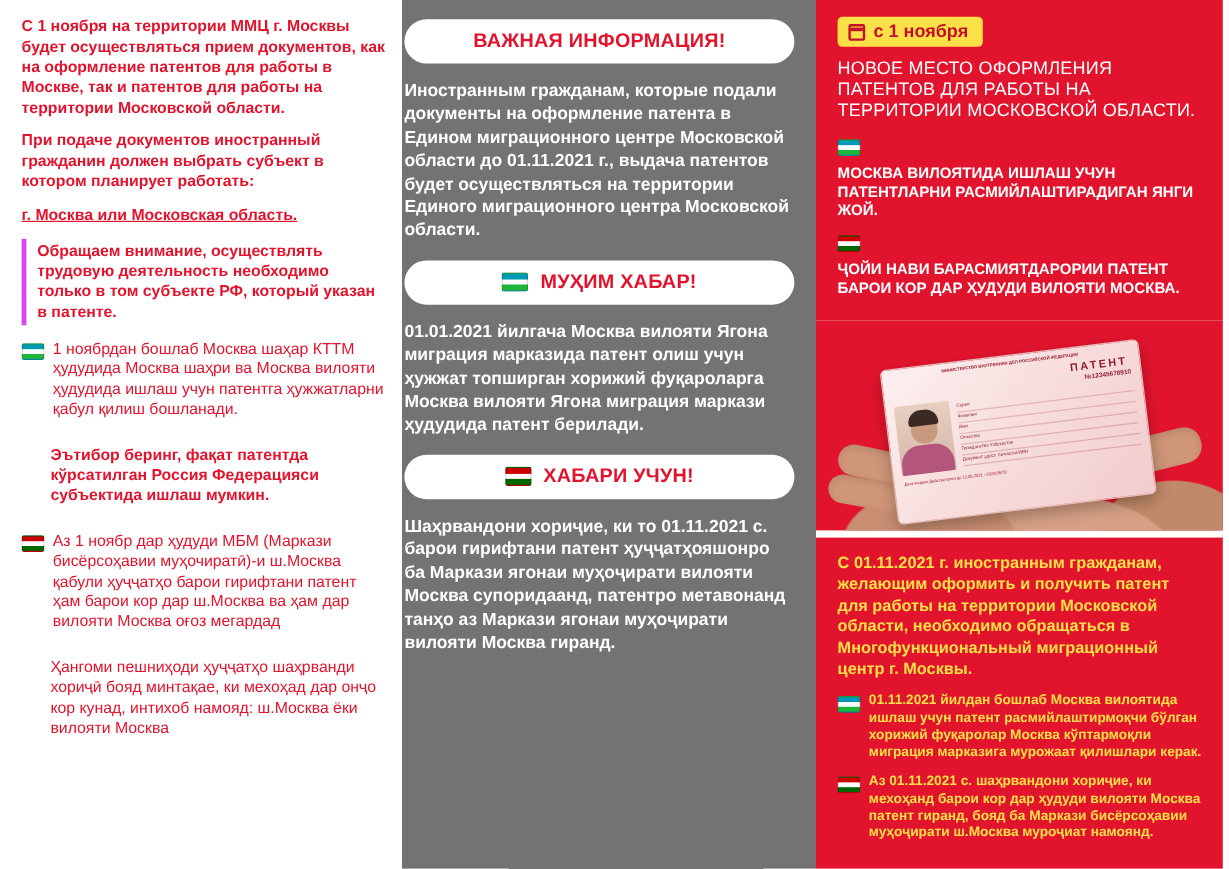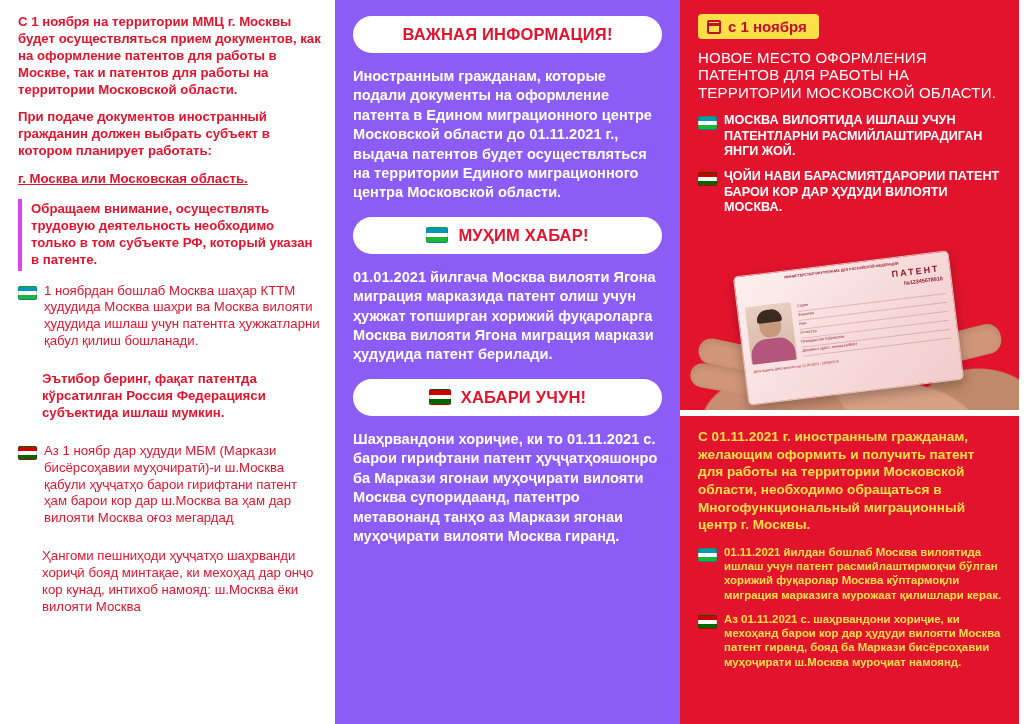--- a/index.html
+++ b/index.html
@@ -62,23 +62,23 @@
   .flag-uz{
     background:linear-gradient(to bottom,#0099b5 0 33%,#ffffff 33% 66%,#1eb53a 66% 100%);
   }
   .flag-tj{
     background:linear-gradient(to bottom,#cc0000 0 33%,#ffffff 33% 66%,#006600 66% 100%);
   }
 
   
   .col2{
     width:345px;
-    background:#8b5cf6;
+    background:#737373;
     color:#ffffff;
-    padding:16px 18px 8px 18px;
+    padding:16px 18px 8px 2px;
     box-sizing:border-box;
   }
   .pill{
     background:#ffffff;
     color:#e2142d;
     border-radius:22px;
     font-weight:bold;
     font-size:16.5px;
     text-align:center;
     padding:9px 6px;
@@ -134,21 +134,21 @@
     content:"";
     position:absolute;left:0;right:0;top:1px;height:3px;background:#c0102a;
   }
   .c3-head{
     font-size:15px;
     font-weight:normal;
     line-height:1.16;
     margin:0 0 12px 0;
     letter-spacing:.2px;
   }
-  .c3-top .flagline{ margin-bottom:9px; }
+  .c3-top .flagline{ margin-bottom:9px;flex-direction:column; }
   .c3-top .flagline .txt{
     font-size:12.6px;
     line-height:1.24;
     font-weight:bold;
   }
 
   .photo-wrap{
     position:relative;
     height:175px;
     background:#e2142d;

